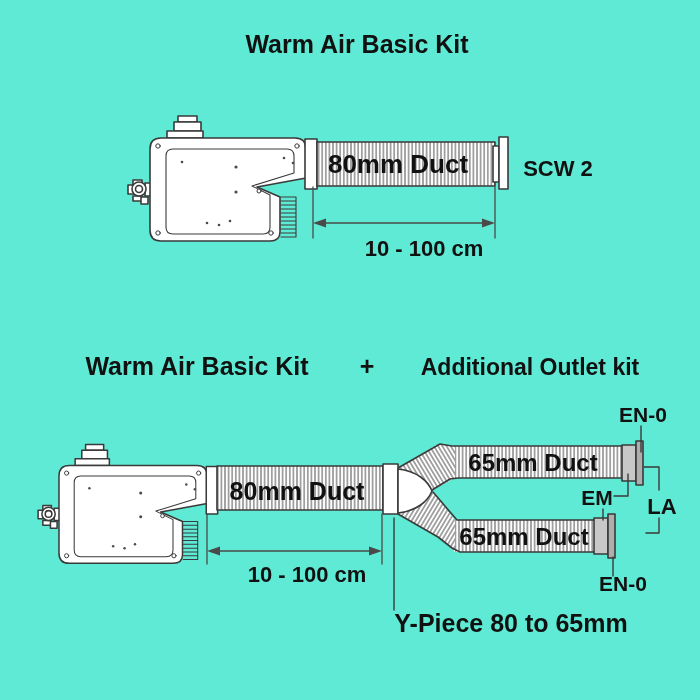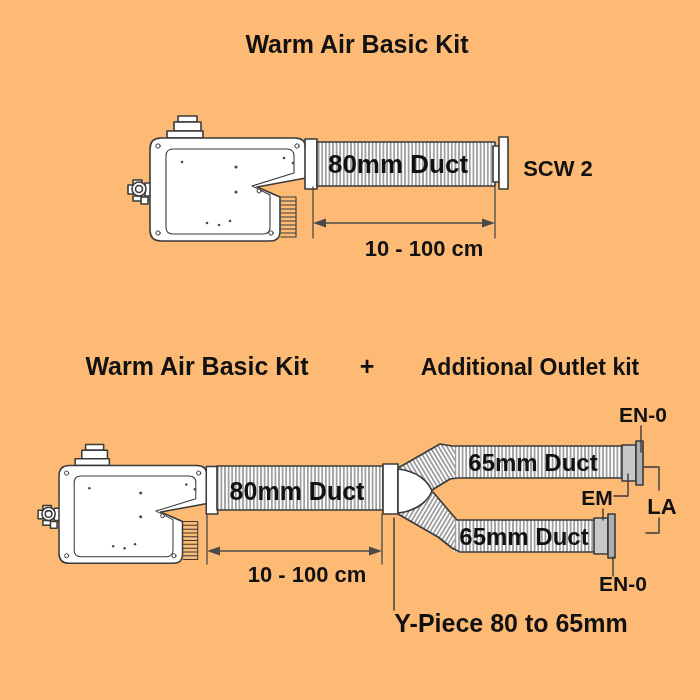--- a/index.html
+++ b/index.html
@@ -1,16 +1,16 @@
 <!DOCTYPE html>
 <html><head>
 <meta charset="utf-8">
 <style>
   html,body{margin:0;padding:0;background:#fff;}
-  .stage{position:relative;width:700px;height:700px;background:#fdba74;overflow:hidden;
+  .stage{position:relative;width:700px;height:700px;background:#5eead4;overflow:hidden;
          font-family:"Liberation Sans",sans-serif;}
   svg{display:block;}
   text{font-family:"Liberation Sans",sans-serif;font-weight:bold;}
   .t25{font-size:25px;} .t23{font-size:23px;} .t26{font-size:26px;}
   .t24{font-size:24px;} .t22{font-size:22px;} .t21{font-size:21px;}
 </style>
 </head>
 <body>
 
 <div class="stage">

